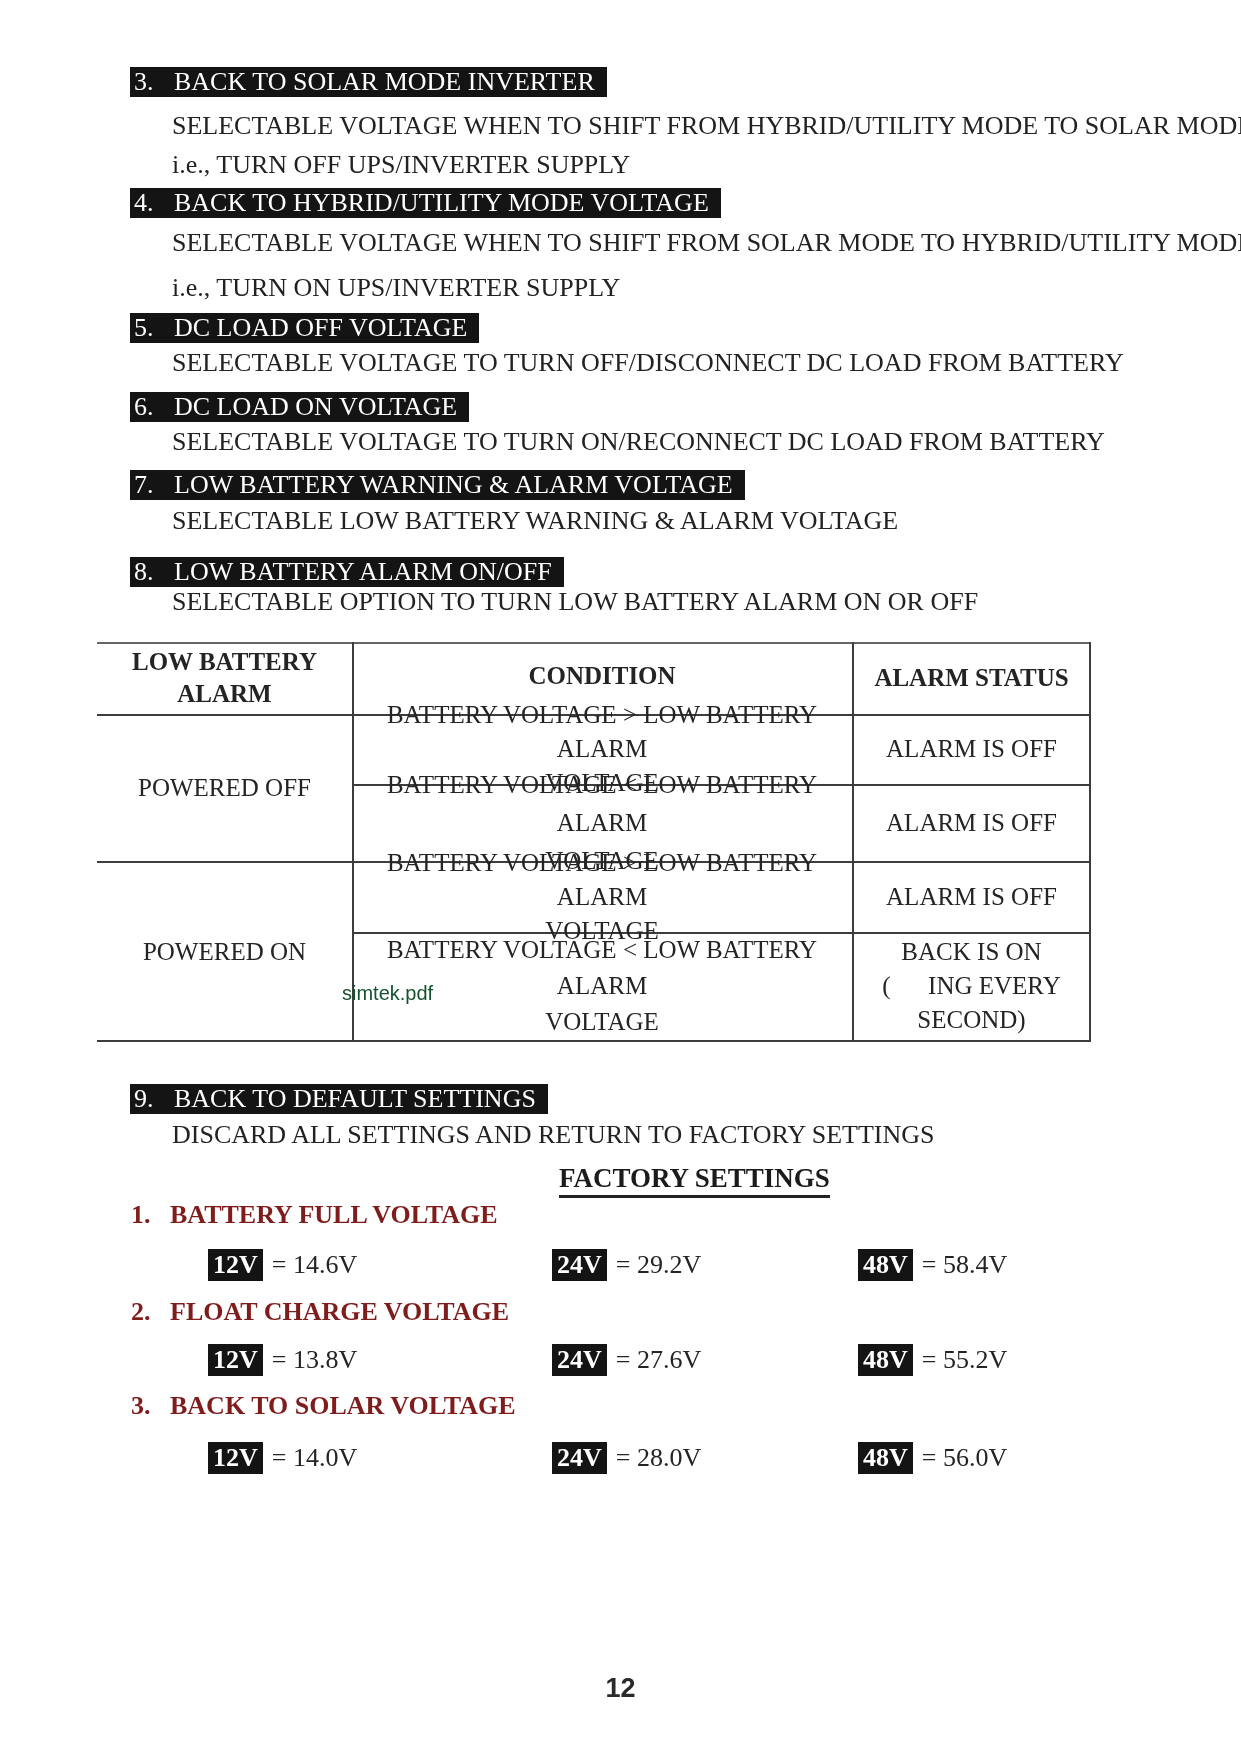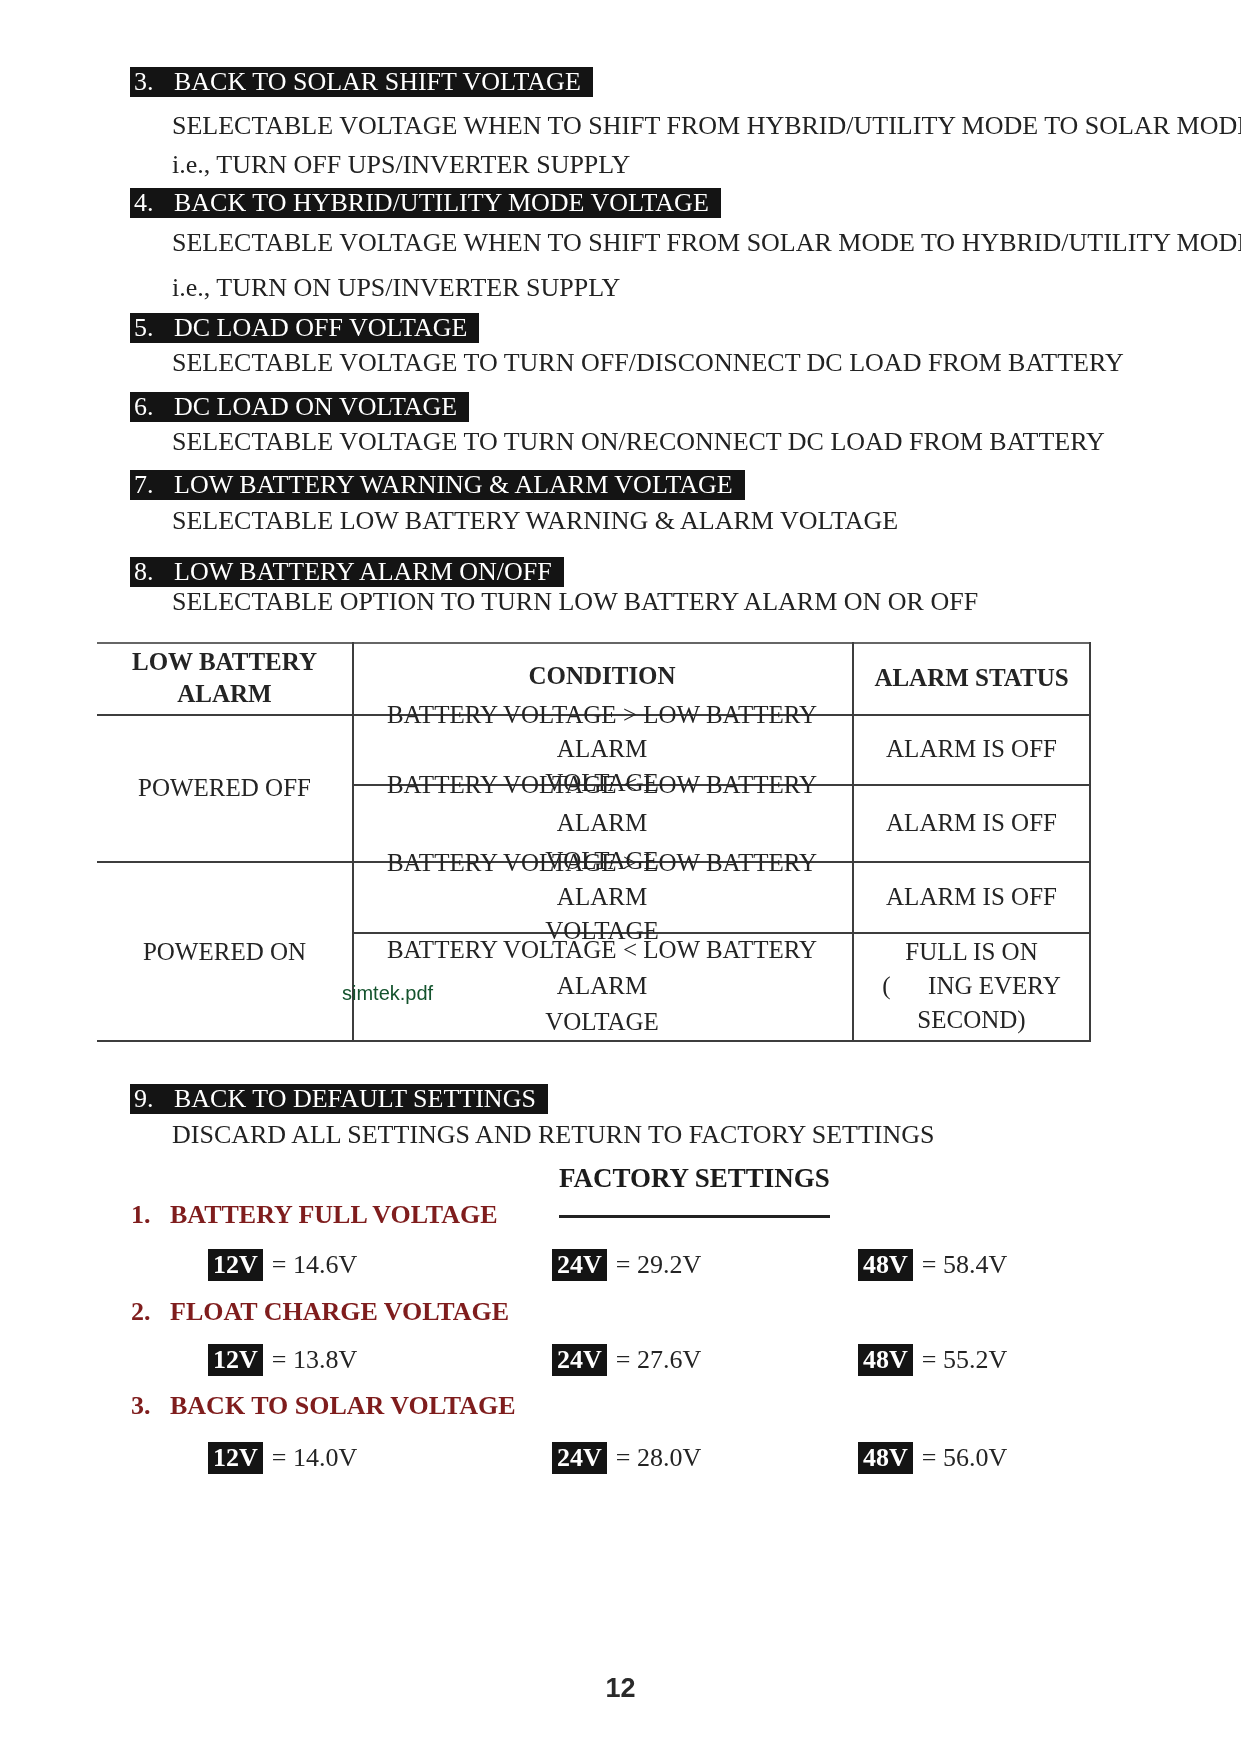--- a/index.html
+++ b/index.html
@@ -25,21 +25,21 @@
   .vline{width:2px;}
   .cell{
     position:absolute;display:flex;flex-direction:column;align-items:center;
     justify-content:center;text-align:center;font-size:25px;line-height:34px;
     color:#242424;
   }
   .cell.hdr{font-weight:bold;line-height:32px;}
   
   .fheading{
     position:absolute;left:559px;top:1163px;font-size:27px;font-weight:bold;
-    border-bottom:3px solid #222222;padding-bottom:21px;white-space:nowrap;color:#1b1b1b;
+    border-bottom:3px solid #222222;padding-bottom:1px;white-space:nowrap;color:#1b1b1b;
   }
   .fitem{position:absolute;left:131px;font-size:26px;font-weight:bold;white-space:nowrap;color:#7f1d1d;}
   .fnum{display:inline-block;min-width:39px;}
   .fval{position:absolute;white-space:nowrap;}
   .chip{
     background:#141414;color:#ffffff;font-weight:bold;font-size:26px;
     padding:1px 5px 2px 5px;
   }
   .val{font-size:26px;margin-left:9px;color:#242424;text-align:center;}
   
@@ -49,21 +49,21 @@
   }
   .pagenum{
     position:absolute;left:0;top:1673px;width:1241px;text-align:center;
     font-family:"Liberation Sans", sans-serif;font-size:27px;font-weight:bold;color:#2a2a2a;
   }
 </style>
 </head>
 <body>
 
 <div class="hbar" style="top:67px">
-  <span class="hnum">3.</span><span>BACK TO SOLAR SHIFT VOLTAGE</span>
+  <span class="hnum">3.</span><span>BACK TO SOLAR MODE INVERTER</span>
 </div>
 <div class="desc" style="top:111px">SELECTABLE VOLTAGE WHEN TO SHIFT FROM HYBRID/UTILITY MODE TO SOLAR MODE</div>
 <div class="desc" style="top:150px">i.e., TURN OFF UPS/INVERTER SUPPLY</div>
 
 <div class="hbar" style="top:188px">
   <span class="hnum">4.</span><span>BACK TO HYBRID/UTILITY MODE VOLTAGE</span>
 </div>
 <div class="desc" style="top:228px">SELECTABLE VOLTAGE WHEN TO SHIFT FROM SOLAR MODE TO HYBRID/UTILITY MODE</div>
 <div class="desc" style="top:273px">i.e., TURN ON UPS/INVERTER SUPPLY</div>
 
@@ -137,21 +137,21 @@
     <span>VOLTAGE</span>
   </div>
   <div class="cell" style="left:755px;top:219px;width:239px;height:71px">
     <span>ALARM IS OFF</span>
   </div>
   <div class="cell" style="left:255px;top:290px;width:500px;height:108px;line-height:36px">
     <span>BATTERY VOLTAGE &lt; LOW BATTERY ALARM</span>
     <span>VOLTAGE</span>
   </div>
   <div class="cell" style="left:755px;top:290px;width:239px;height:108px">
-    <span>FULL IS ON</span>
+    <span>BACK IS ON</span>
     <span>(&nbsp;&nbsp;&nbsp;&nbsp;&nbsp;&nbsp;ING EVERY</span>
     <span>SECOND)</span>
   </div>
 </div>
 
 <div class="watermark">simtek.pdf</div>
 
 <div class="hbar" style="top:1084px">
   <span class="hnum">9.</span><span>BACK TO DEFAULT SETTINGS</span>
 </div>

